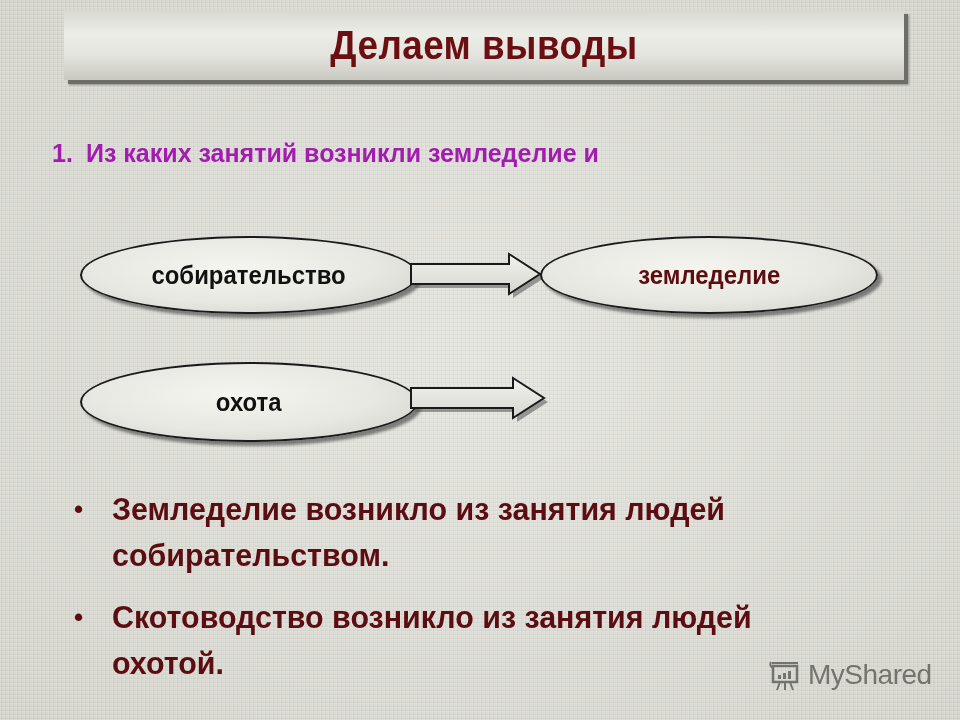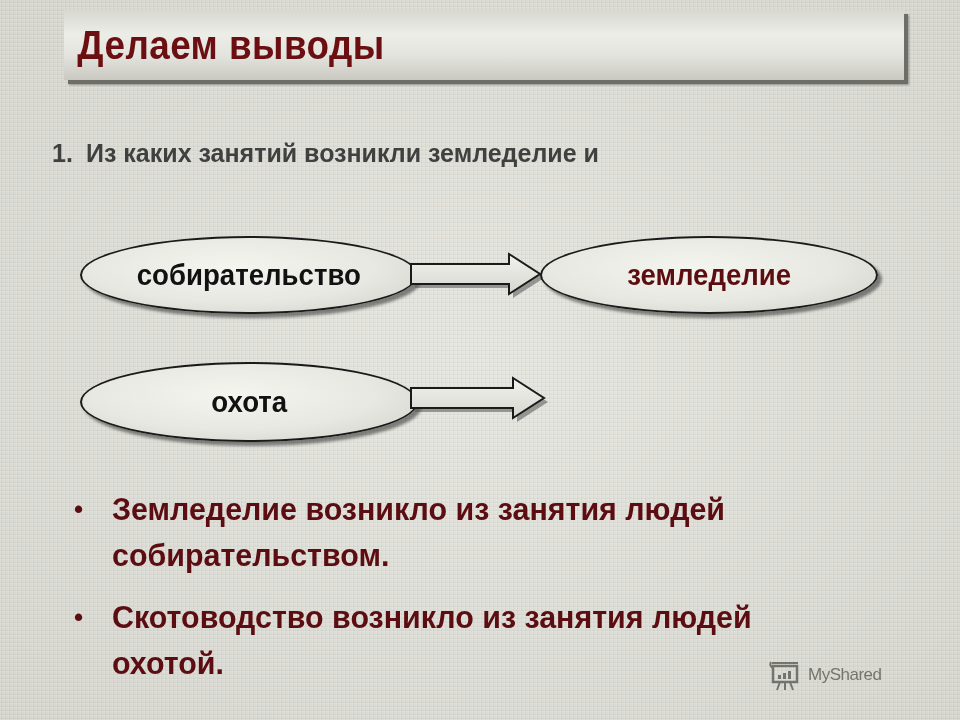--- a/index.html
+++ b/index.html
@@ -9,58 +9,58 @@
       background-image:
         repeating-linear-gradient(0deg, rgba(255,255,255,0.10) 0 1px, rgba(0,0,0,0.03) 1px 2px, transparent 2px 4px),
         repeating-linear-gradient(90deg, rgba(255,255,255,0.10) 0 1px, rgba(0,0,0,0.03) 1px 2px, transparent 2px 4px),
         radial-gradient(ellipse at 50% 50%, #e6e6e0 0%, #d6d6cf 100%);
       font-family: "Liberation Sans", sans-serif;
     }
     .title-banner {
       position: absolute; left: 64px; top: 10px; width: 840px; height: 70px;
       background: linear-gradient(180deg, #d8d8d1 0%, #ededE8 35%, #e4e4de 65%, #c9c9c2 100%);
       box-shadow: 4px 4px 0 #6e6e68, 5px 5px 2px rgba(0,0,0,0.35);
-      display: flex; align-items: center; justify-content: flex-start;
+      display: flex; align-items: center; justify-content: center;
     }
     .title-text {
       color: #6b0f12; font-weight: bold; font-size: 40px; letter-spacing: 0.5px;
       transform: scaleX(0.92);
     }
     .question {
       position: absolute; left: 52px; top: 134px; width: 720px;
-      font-weight: bold; font-size: 25px; line-height: 38px; color: #404040;
+      font-weight: bold; font-size: 25px; line-height: 38px; color: #a21caf;
     }
     .question .num { display: inline-block; width: 34px; }
     .question .line2 { padding-left: 34px; display: block; }
     .diagram { position: absolute; left: 0; top: 0; width: 960px; height: 720px; pointer-events: none; }
     .oval {
       position: absolute; border: 2px solid #1a1a1a; border-radius: 50%;
       background: radial-gradient(ellipse at 45% 40%, #f5f5f0 0%, #e8e8e2 55%, #cfcfc8 100%);
       box-shadow: 4px 4px 3px rgba(0,0,0,0.45);
       display: flex; align-items: center; justify-content: center;
-      font-weight: bold; font-size: 30px; pointer-events: auto;
+      font-weight: bold; font-size: 26px; pointer-events: auto;
     }
     .oval .lbl { transform: scaleX(0.92); display: inline-block; }
     .oval.src { color: #111; }
     .oval.dst { color: #5c0d10; }
     .arrow { position: absolute; pointer-events: auto; }
     .bullets {
       position: absolute; left: 72px; top: 486px; width: 860px;
       color: #5c0d12; font-weight: bold; font-size: 32px; line-height: 46px;
     }
     .bullet { position: relative; padding-left: 40px; margin-bottom: 16px; }
     .bullet .dot {
       position: absolute; left: 2px; top: 0; font-size: 26px; color: #5c0d12;
     }
     .bullet .txt { display: inline-block; transform-origin: left; transform: scaleX(0.95); }
     .watermark {
       position: absolute; left: 768px; top: 656px; height: 38px;
       display: flex; align-items: center; gap: 6px; opacity: 0.7;
     }
-    .watermark .wm-text { font-size: 17px; color: #4a4a46; letter-spacing: -0.5px; }
+    .watermark .wm-text { font-size: 28px; color: #4a4a46; letter-spacing: -0.5px; }
   </style>
 </head>
 <body>
 
 <div class="title-banner">
   <span class="title-text">Делаем выводы</span>
 </div>
 
 <div class="question">
   <span class="num">1.</span><span>Из каких занятий возникли земледелие и</span>

